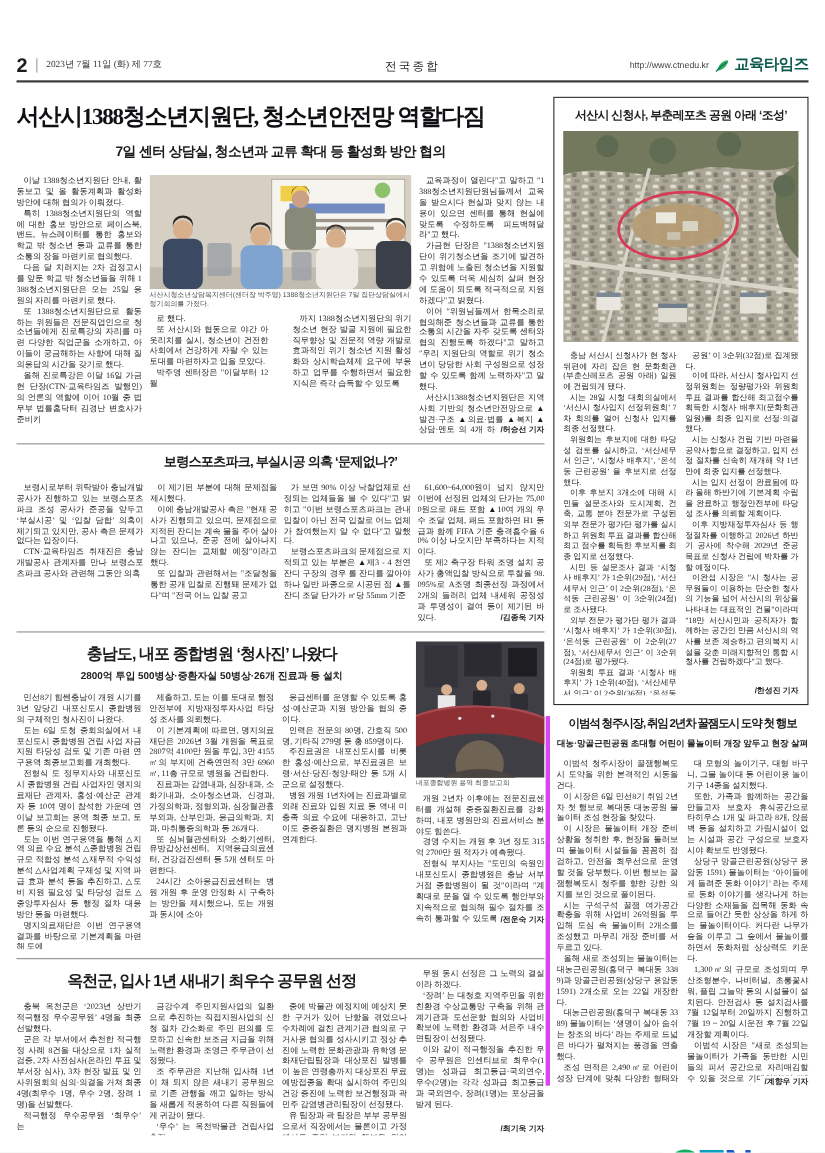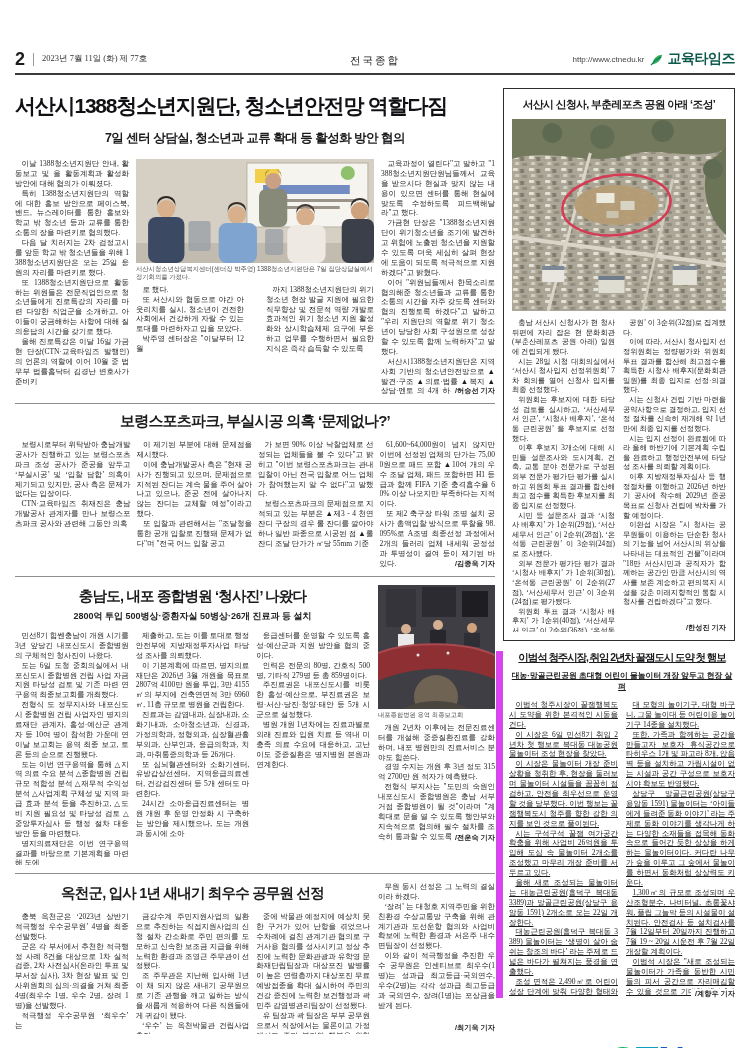--- a/index.html
+++ b/index.html
@@ -24,31 +24,31 @@
   
   .col{font-size:7.5px;line-height:1.32;text-align:justify;word-break:break-all;
        overflow:hidden;position:relative;}
   .col p{margin:0;text-indent:0.85em;}
   .credit{position:absolute;right:0;bottom:0;background:#fff;padding-left:4px;
           font-family:"Liberation Sans",sans-serif;font-size:7.2px;font-weight:700;color:#222;}
   figure{margin:0;}
   .figcap{font-family:"Liberation Sans",sans-serif;font-size:6.3px;color:#4a4a4a;margin:2px 0 4px;line-height:1.25;}
   svg{display:block;}
   
-  .hl-main{font-family:Liberation Sans, sans-serif;font-weight:800;font-size:21px;
+  .hl-main{font-family:Liberation Serif, serif;font-weight:800;font-size:21px;
            letter-spacing:-1.2px;white-space:nowrap;overflow:hidden;margin:4px 0 10px;color:#101014;}
   .hl-sub-main{font-family:"Liberation Sans",sans-serif;font-weight:700;font-size:12.5px;
                text-align:center;letter-spacing:-0.5px;margin:0 0 12px;}
   .a-body{display:flex;gap:7px;height:236px;}
   .a-col{flex:0 0 114px;}
   .a-mid{flex:1;min-width:0;}
   .a-mid-cols{display:flex;gap:22px;height:112px;}
   .a-mid-cols .col{flex:1;}
   
-  .hl-b{font-family:"Liberation Sans",sans-serif;font-weight:800;font-size:15px;text-align:center;
+  .hl-b{font-family:"Liberation Sans",sans-serif;font-weight:800;font-size:12px;text-align:center;
         letter-spacing:-0.8px;margin:2px 0 9px;}
   .b-body{display:flex;gap:6px;height:128px;}
   .b-body .col{flex:1;}
   
   .cd-flex{display:flex;gap:8px;}
   .cd-left{flex:1;min-width:0;}
   .cd-right{flex:0 0 117px;width:117px;}
   .hl-c{font-family:"Liberation Sans",sans-serif;font-weight:800;font-size:14.5px;text-align:center;
         letter-spacing:-0.8px;margin:2px 0 4px;}
   .hl-sub-c{font-family:"Liberation Sans",sans-serif;font-weight:700;font-size:9px;text-align:center;
@@ -59,21 +59,21 @@
   .d-cols{display:flex;gap:7px;height:122px;}
   .d-cols .col{flex:1;}
   .d-right{height:150px;}
   
   .boxed{border:1.5px solid #2d2d2d;padding:8px;box-sizing:border-box;}
   .hl-e{font-family:"Liberation Sans",sans-serif;font-weight:800;font-size:10.8px;text-align:center;
         letter-spacing:-0.6px;white-space:nowrap;overflow:hidden;margin:1px 0 7px;}
   .e-cols{display:flex;gap:8px;height:314px;margin-top:7px;}
   .e-cols .col{flex:1;font-size:7.3px;}
   
-  .art-f{margin-top:10px;border-left:7px solid #d946ef;padding-left:6px;margin-left:-7px;text-decoration:underline;}
+  .art-f{margin-top:10px;border-left:4px solid #d946ef;padding-left:6px;margin-left:-7px;}
   .hl-f{font-family:"Liberation Sans",sans-serif;font-weight:800;font-size:10.5px;
         letter-spacing:-1.1px;white-space:nowrap;overflow:hidden;text-align:center;margin:2px 0 5px;}
   .hl-sub-f{font-family:"Liberation Sans",sans-serif;font-weight:700;font-size:7.8px;text-align:center;
             margin:0 0 8px;color:#222;}
   .f-cols{display:flex;gap:8px;height:298px;}
   .f-cols .col{flex:1;}
   
   .footer{position:relative;margin-top:12px;height:46px;}
   .ctn{position:absolute;right:44px;top:-4px;font-family:"Liberation Sans",sans-serif;
        font-weight:900;font-size:37px;line-height:1;letter-spacing:0;background:#fff;padding:0 6px;}

